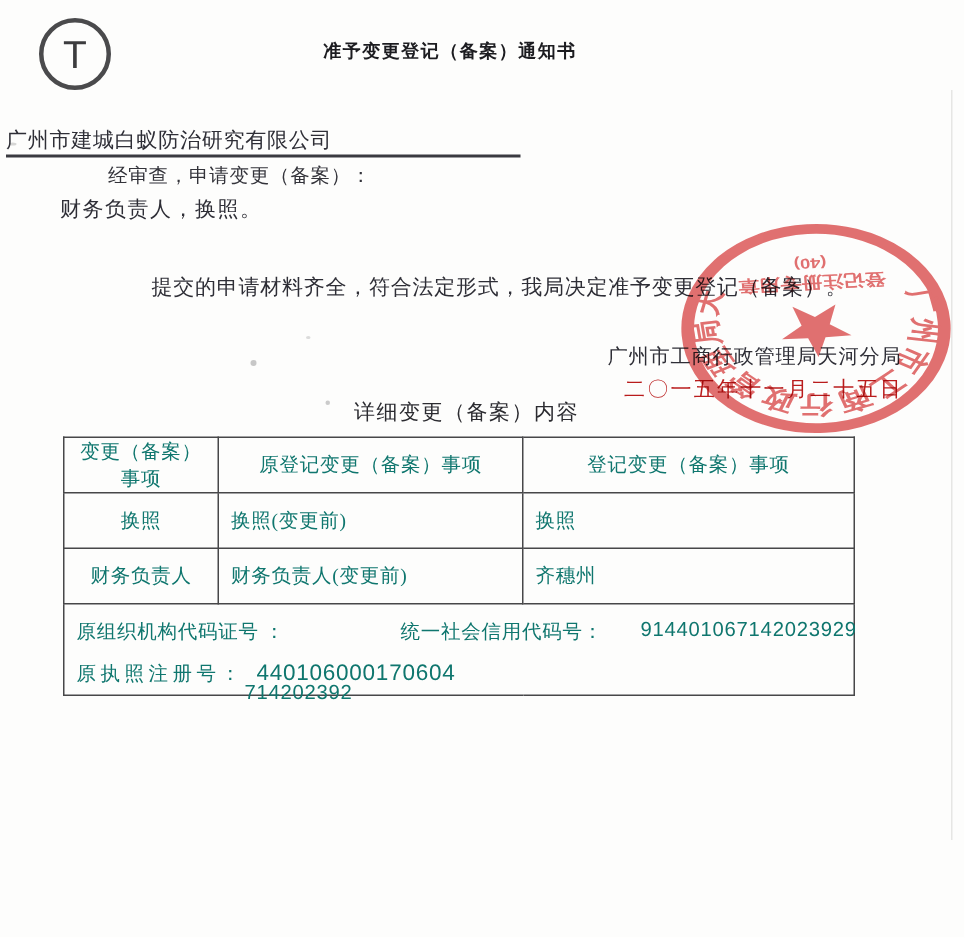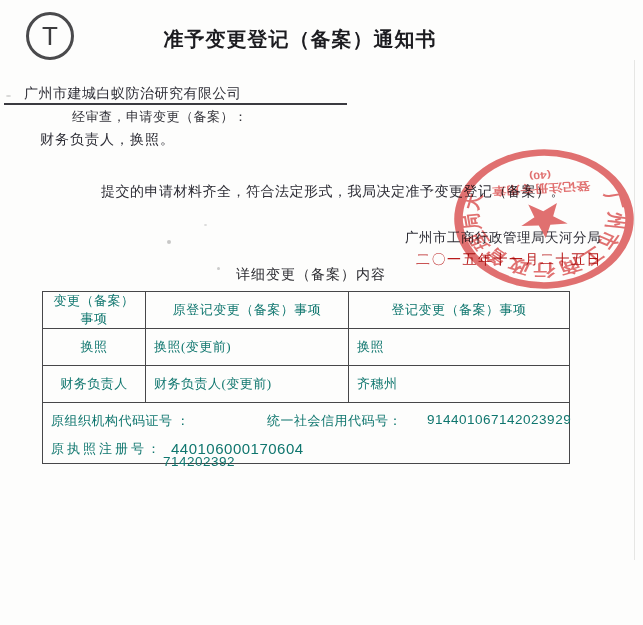--- a/index.html
+++ b/index.html
@@ -17,29 +17,29 @@
   }
   .logo{
     position:absolute;left:26px;top:12px;width:42px;height:42px;
     border:3px solid #4a4a4c;border-radius:50%;
     display:flex;align-items:center;justify-content:center;
     font-family:"Liberation Sans","DejaVu Sans",sans-serif;
     font-size:26px;font-weight:500;color:#3c3c3e;
   }
   .title{
     position:absolute;left:0;top:26px;width:600px;
-    text-align:center;font-size:20px;font-weight:bold;color:#1c1c20;
+    text-align:center;font-size:12px;font-weight:bold;color:#1c1c20;
     letter-spacing:1px;
   }
   .doc-number{
     position:absolute;left:289px;top:61px;
     font-size:13.5px;font-weight:600;color:#35353d;letter-spacing:0.3px;
   }
   .recipient{
-    position:absolute;left:24px;top:85px;
+    position:absolute;left:4px;top:85px;
     font-size:14px;color:#2e2e36;letter-spacing:0.5px;
   }
   .recipient-underline{
     position:absolute;left:4px;top:103px;width:343px;height:2px;
     background:#3a3a40;
   }
   .review-line{
     position:absolute;left:72px;top:108px;
     font-size:13px;color:#33333a;letter-spacing:0.5px;
   }

